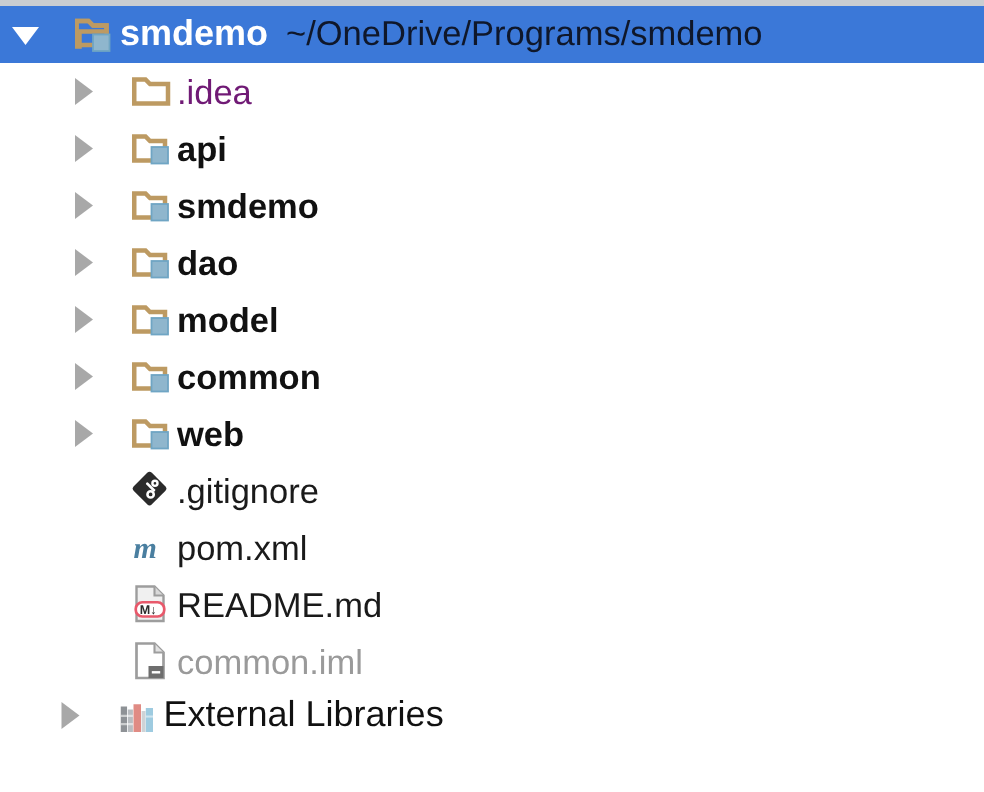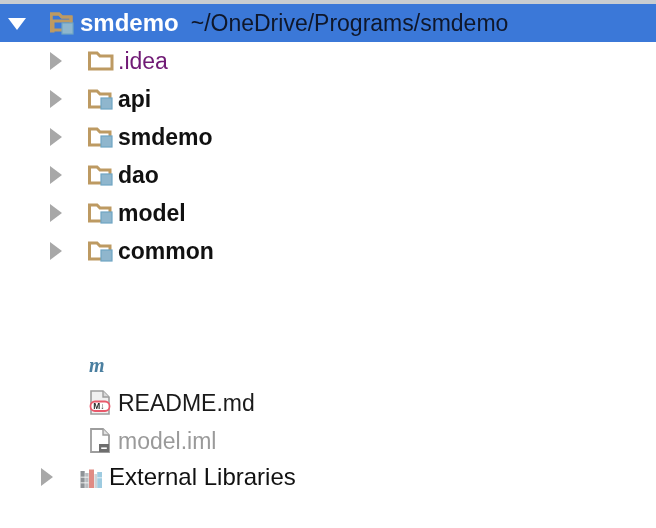--- a/index.html
+++ b/index.html
@@ -224,29 +224,54 @@
     </div>
     <div class="iconslot" style="margin-left:22px;">
       <svg width="27" height="24" viewBox="0 0 27 24">
         <path d="M1.5,4 H9 L12,7 H22 V20 H1.5 Z" fill="#ffffff" stroke="#bd9a62" stroke-width="3"></path>
         <rect x="13" y="11" width="11" height="11" fill="#8fb6cd" stroke="#6fa5c4" stroke-width="1.2"></rect>
       </svg>
     </div>
     <span class="label folder-module">common</span>
   </div>
 
-
+  <div class="row" style="top:270px;">
+    <div class="twisty" style="margin-left:44px;">
+      <span class="tri collapsed"></span>
+    </div>
+    <div class="iconslot" style="margin-left:22px;">
+      <svg width="27" height="24" viewBox="0 0 27 24">
+        <path d="M1.5,4 H9 L12,7 H22 V20 H1.5 Z" fill="#ffffff" stroke="#bd9a62" stroke-width="3"></path>
+        <rect x="13" y="11" width="11" height="11" fill="#8fb6cd" stroke="#6fa5c4" stroke-width="1.2"></rect>
+      </svg>
+    </div>
+    <span class="label folder-module">web</span>
+  </div>
+
+  <div class="row" style="top:308px;">
+    <div class="twisty" style="margin-left:44px;"></div>
+    <div class="iconslot" style="margin-left:22px;">
+      <svg width="26" height="26" viewBox="0 0 26 26">
+        <rect x="3.2" y="3.2" width="17" height="17" rx="2.2" transform="rotate(45 11.7 11.7)" fill="#2b2b2b"></rect>
+        <path d="M10.2,8.4 L14.6,12.8" stroke="#ffffff" stroke-width="1.8" stroke-linecap="round"></path>
+        <circle cx="12.4" cy="15.6" r="2.1" fill="none" stroke="#ffffff" stroke-width="1.7"></circle>
+        <circle cx="15.3" cy="8.2" r="1.7" fill="none" stroke="#ffffff" stroke-width="1.6"></circle>
+      </svg>
+    </div>
+    <span class="label file-dark">.gitignore</span>
+  </div>
 
   <div class="row" style="top:346px;">
     <div class="twisty" style="margin-left:44px;"></div>
     <div class="iconslot" style="margin-left:22px;">
       <svg width="26" height="26" viewBox="0 0 26 26">
         <text x="1" y="20" font-family="Liberation Serif, serif" font-size="20" font-style="italic" font-weight="bold" fill="#4a7fa0">m</text>
       </svg>
     </div>
+    <span class="label file-dark">pom.xml</span>
   </div>
 
   <div class="row" style="top:384px;">
     <div class="twisty" style="margin-left:44px;"></div>
     <div class="iconslot" style="margin-left:22px;">
       <svg width="26" height="28" viewBox="0 0 26 28">
         <path d="M3,2 H15 L21,8 V25 H3 Z" fill="#f0f0f0" stroke="#9d9d9d" stroke-width="1.6"></path>
         <path d="M15,2 V8 H21" fill="#d9d9d9" stroke="#9d9d9d" stroke-width="1.4"></path>
         <rect x="2.5" y="12.5" width="19" height="9.5" rx="4.4" fill="#ffffff" stroke="#e8596b" stroke-width="1.8"></rect>
         <text x="5.2" y="20.3" font-family="Liberation Sans, sans-serif" font-size="8.4" font-weight="bold" fill="#2b2b2b">M↓</text>
@@ -258,21 +283,21 @@
   <div class="row" style="top:422px;">
     <div class="twisty" style="margin-left:44px;"></div>
     <div class="iconslot" style="margin-left:22px;">
       <svg width="26" height="28" viewBox="0 0 26 28">
         <path d="M3,2 H15 L21,8 V25 H3 Z" fill="#ffffff" stroke="#9d9d9d" stroke-width="1.8"></path>
         <path d="M15,2 V8 H21" fill="#e2e2e2" stroke="#9d9d9d" stroke-width="1.4"></path>
         <rect x="11" y="17" width="10" height="8" fill="#6e6e6e"></rect>
         <rect x="13.2" y="20.4" width="5.6" height="1.6" fill="#ffffff"></rect>
       </svg>
     </div>
-    <span class="label file-grey">model.iml</span>
+    <span class="label file-grey">common.iml</span>
   </div>
 
   <div class="row" style="top:458px;margin-left:29px;">
     <div class="twisty" style="margin-left:6px;">
       <span class="tri collapsed"></span>
     </div>
     <div class="iconslot" style="margin-left:22px;">
       <svg width="27" height="26" viewBox="0 0 27 26">
         <rect x="1.5" y="7" width="4.2" height="17" fill="#8e9296"></rect>
         <rect x="6.2" y="9" width="3.4" height="15" fill="#b9bdc1"></rect>

